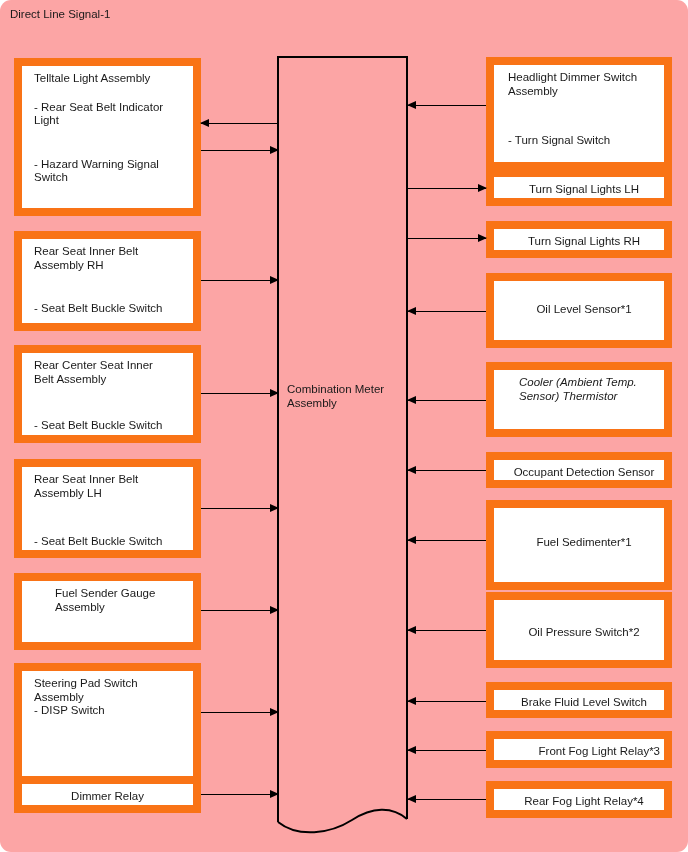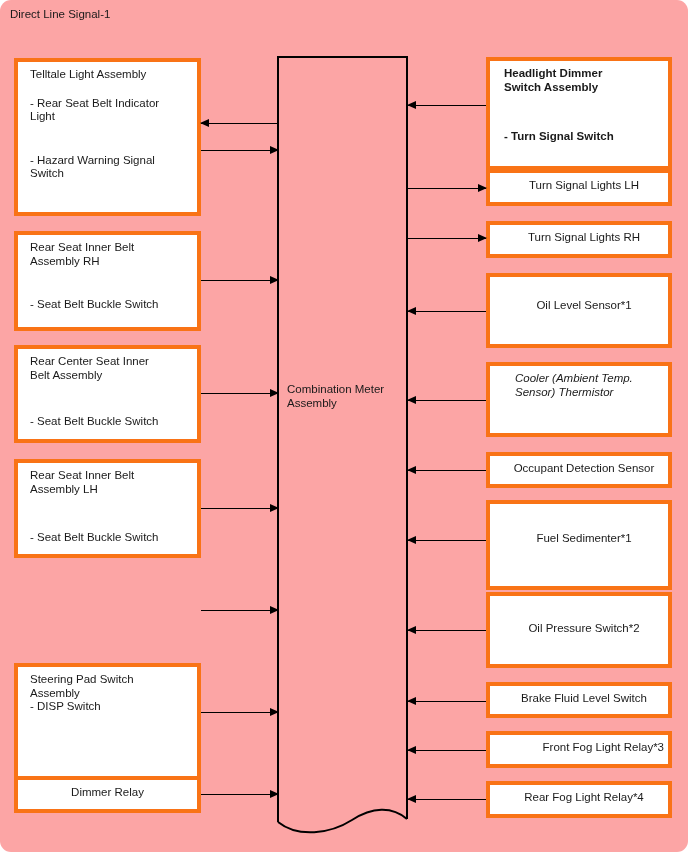--- a/index.html
+++ b/index.html
@@ -2,21 +2,21 @@
 <html><head>
 <meta charset="utf-8">
 <style>
   html,body{margin:0;padding:0;background:#ffffff;}
   .canvas{
     position:relative;width:688px;height:852px;background:#fca5a5;
     font-family:"Liberation Sans", sans-serif;color:#1a1a1a;overflow:hidden;border-radius:11px;
   }
   .page-title{position:absolute;left:10px;top:7px;font-size:11.5px;line-height:14px;}
   .box{
-    position:absolute;box-sizing:border-box;border:4px solid #f97316;background:#fff;
+    position:absolute;box-sizing:border-box;border:8px solid #f97316;background:#fff;
     font-size:11.5px;line-height:13.5px;padding:6px 26px 0 12px;
   }
   .box.leftcol{left:14px;width:187px;}
   .box.rightcol{left:486px;width:186px;padding-left:14px;}
   .box .item{display:block;}
   .center-svg{position:absolute;left:0;top:0;}
   .center-label{
     position:absolute;left:287px;top:383px;width:118px;
     font-size:11.5px;line-height:13.5px;
   }
@@ -64,31 +64,34 @@
   <div class="box leftcol" style="top:345px;height:98px;">
     <span class="item">Rear Center Seat Inner Belt Assembly</span>
     <span class="item" style="margin-top:33px;">- Seat Belt Buckle Switch</span>
   </div>
 
   <div class="box leftcol" style="top:459px;height:99px;">
     <span class="item">Rear Seat Inner Belt Assembly LH</span>
     <span class="item" style="margin-top:35px;">- Seat Belt Buckle Switch</span>
   </div>
 
+  <div class="box leftcol" style="top:573px;height:77px;">
+    <span class="item" style="margin-left:21px;width:130px;">Fuel Sender Gauge Assembly</span>
+  </div>
 
   <div class="box leftcol" style="top:663px;height:124px;">
     <span class="item">Steering Pad Switch Assembly</span>
     <span class="item" style="">- DISP Switch</span>
   </div>
 
   <div class="box leftcol tc" style="top:776px;height:37px;">
     <span class="item">Dimmer Relay</span>
   </div>
 
-  <div class="box rightcol" style="top:57px;height:113px;font-weight:bold;">
+  <div class="box rightcol" style="top:57px;height:113px;">
     <span class="item">Headlight Dimmer Switch Assembly</span>
     <span class="item" style="margin-top:36px;">- Turn Signal Switch</span>
   </div>
 
   <div class="box rightcol tc" style="top:169px;height:37px;">
     <span class="item">Turn Signal Lights LH</span>
   </div>
 
   <div class="box rightcol tc" style="top:221px;height:37px;">
     <span class="item">Turn Signal Lights RH</span>

